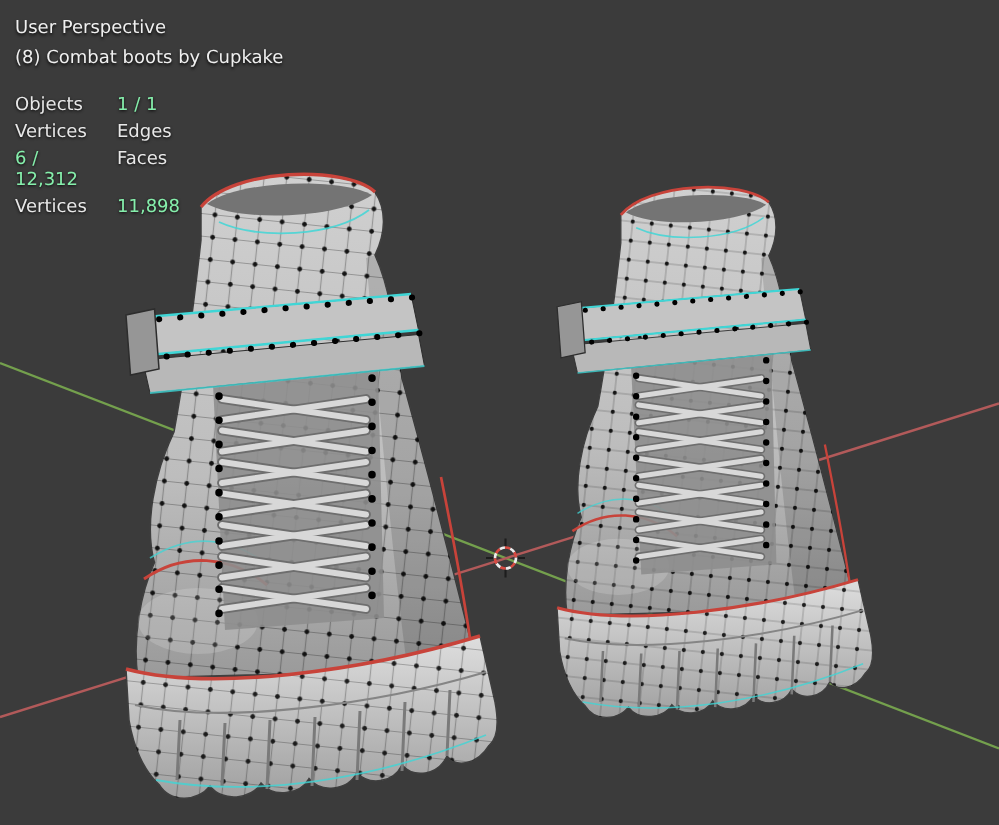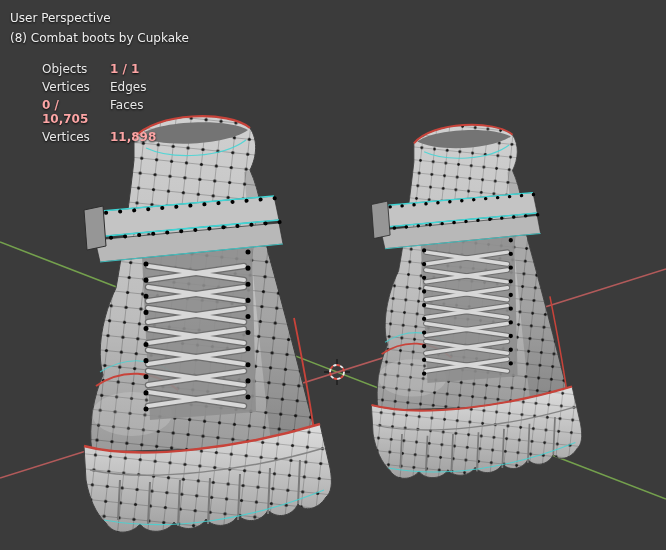--- a/index.html
+++ b/index.html
@@ -1,23 +1,23 @@
 <!DOCTYPE html>
 <html><head>
 <meta charset="utf-8">
 <style>
   html,body{margin:0;padding:0;width:666px;height:550px;overflow:hidden;background:#3b3b3b;}
   .viewport{position:relative;width:666px;height:550px;background:#3b3b3b;font-family:"DejaVu Sans",sans-serif;}
   svg.scene{position:absolute;left:0;top:0;width:666px;height:550px;display:block;}
   .overlay-text{position:absolute;top:8px;left:10px;color:#f0f0f0;font-size:12px;line-height:20px;
     text-shadow:0 1px 2px rgba(0,0,0,.85);user-select:none;}
   .overlay-text .line{white-space:nowrap;}
-  .stats{display:grid;grid-template-columns:58px auto;column-gap:10px;row-gap:4px;margin-top:14px;font-size:12px;line-height:14px;color:#ededed;margin-left:32px;}
+  .stats{display:grid;grid-template-columns:58px auto;column-gap:10px;row-gap:4px;margin-top:14px;font-size:12px;line-height:14px;color:#ededed;}
   .stats .lbl{color:#e8e8e8;}
-  .stats .val{color:#fca5a5;font-weight:bold;}
+  .stats .val{color:#86efac;}
 </style>
 </head>
 <body>
 
 <div class="viewport">
 
   <svg class="scene" viewBox="0 0 666 550">
     <defs>
       <linearGradient id="gBody" x1="0" y1="0" x2="0" y2="1">
         <stop offset="0" stop-color="#d0d0d0"></stop>
@@ -99,20 +99,20 @@
 
   <div class="overlay-text">
     <div class="line">User Perspective</div>
     <div class="line">(8) Combat boots by Cupkake</div>
 
     <div class="stats">
       <span class="lbl">Objects</span>
       <span class="val">1 / 1</span>
       <span class="lbl">Vertices</span>
       <span class="lbl">Edges</span>
-      <span class="val">0 / 10,705</span>
+      <span class="val">6 / 12,312</span>
       <span class="lbl">Faces</span>
       <span class="lbl">Vertices</span>
       <span class="val">11,898</span>
     </div>
   </div>
 
 </div>
 
 </body></html>

